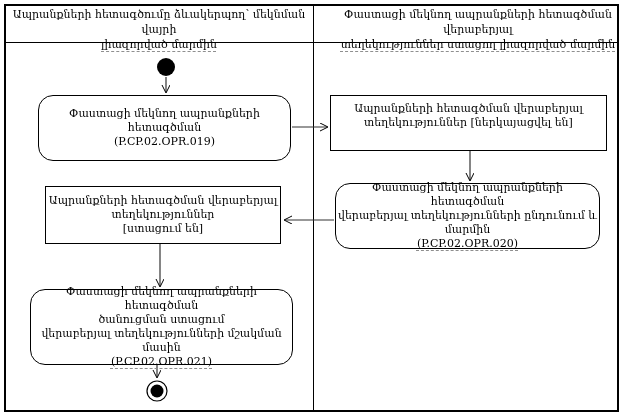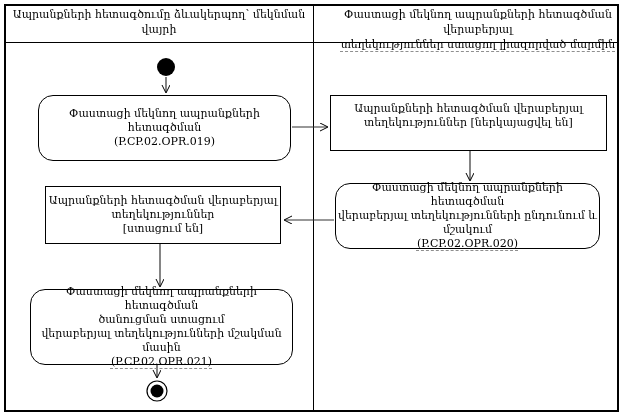--- a/index.html
+++ b/index.html
@@ -54,20 +54,21 @@
 <body>
 
 <div class="page">
 
   <div class="frame"></div>
   <div class="lane-divider"></div>
   <div class="header-rule"></div>
 
   <div class="lane-title left">
     <span>Ապրանքների հետագծումը ձևակերպող՝ մեկնման վայրի</span><br>
+    <span class="squig">լիազորված մարմին</span>
   </div>
 
   <div class="lane-title right">
     <span>Փաստացի մեկնող ապրանքների հետագծման վերաբերյալ</span><br>
     <span class="squig">տեղեկություններ ստացող լիազորված մարմին</span>
   </div>
 
   <svg class="connectors" width="622" height="417" viewBox="0 0 622 417">
     <defs>
       <marker id="arrow" markerWidth="10" markerHeight="10" refX="7" refY="4" orient="auto" markerUnits="userSpaceOnUse">
@@ -91,21 +92,21 @@
   </div>
 
   <div class="node top-anchored" style="left:330px;top:95px;width:277px;height:56px;">
     <span>Ապրանքների հետագծման վերաբերյալ</span>
     <span>տեղեկություններ [ներկայացվել են]</span>
   </div>
 
   <div class="node rounded" style="left:335px;top:183px;width:265px;height:66px;">
     <span>Փաստացի մեկնող ապրանքների հետագծման</span>
     <span>վերաբերյալ տեղեկությունների ընդունում և</span>
-    <span>մշակում</span>
+    <span>մարմին</span>
     <span class="squig">(P.CP.02.OPR.020)</span>
   </div>
 
   <div class="node" style="left:45px;top:186px;width:236px;height:58px;">
     <span>Ապրանքների հետագծման վերաբերյալ</span>
     <span>տեղեկություններ</span>
     <span>[ստացում են]</span>
   </div>
 
   <div class="node rounded" style="left:30px;top:289px;width:263px;height:76px;">

